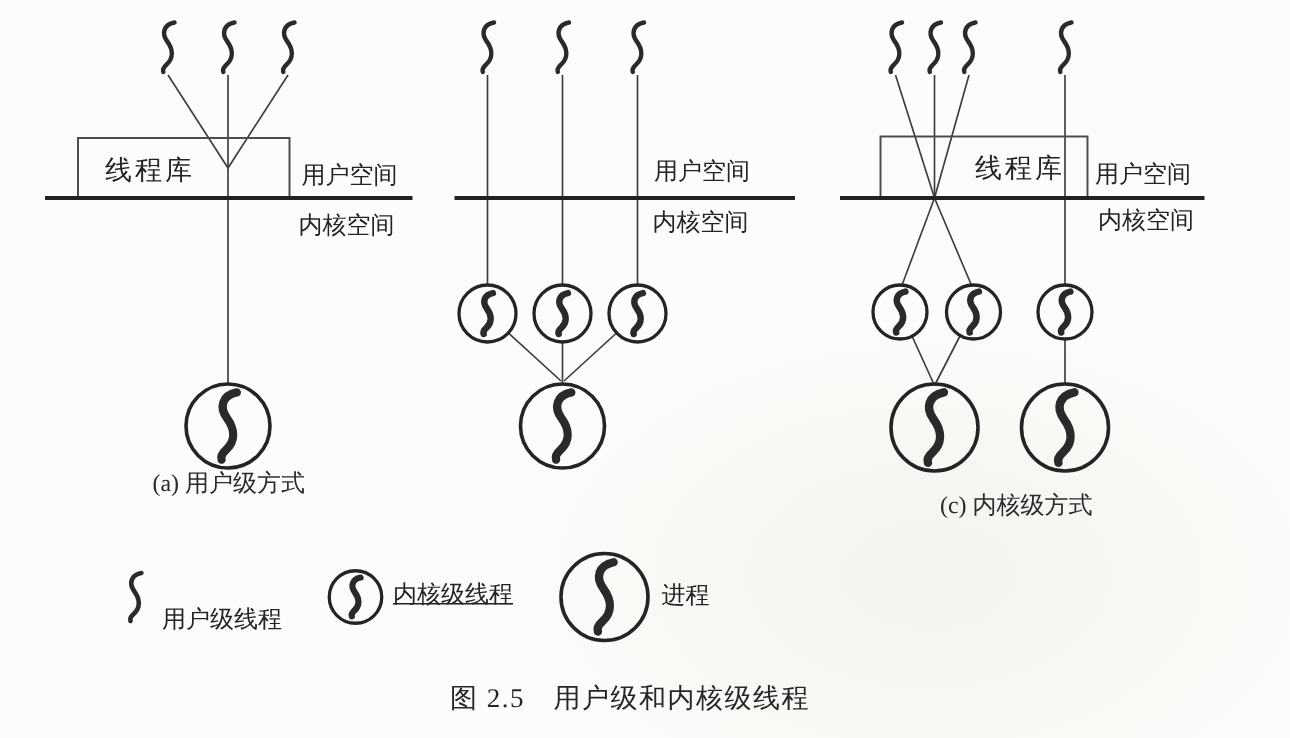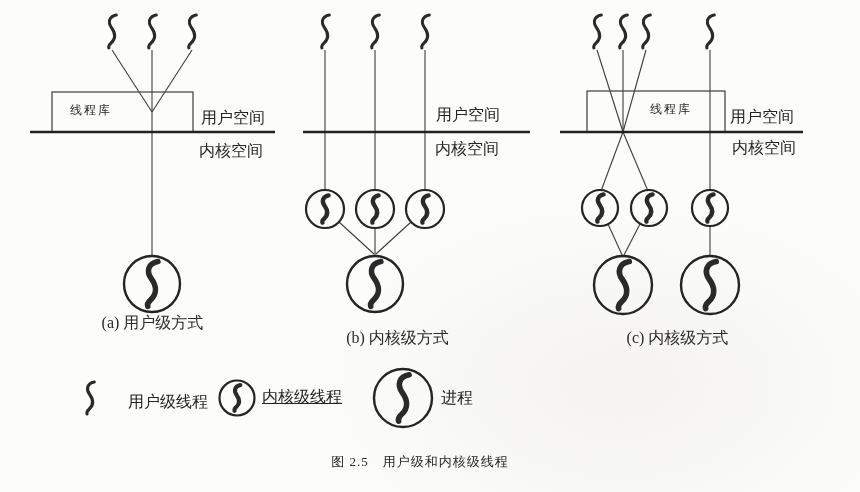--- a/index.html
+++ b/index.html
@@ -18,28 +18,28 @@
       #fcfcfa;
   }
   svg.art{position:absolute;left:0;top:0;}
   .lbl{
     position:absolute;
     white-space:nowrap;
     font-size:16px;
     line-height:1.1;
     color:#232323;
   }
-  .boxlbl{font-size:12px;letter-spacing:2px;}
+  .boxlbl{font-size:18px;letter-spacing:2px;}
   .caption{
     width:185px;text-align:center;font-size:16px;color:#2a2a2a;
   }
   .legend-lbl{font-size:16px;}
   .fig-caption{
     position:absolute;left:0;top:453px;width:840px;
-    text-align:center;font-size:13px;letter-spacing:1px;color:#262626;
+    text-align:center;font-size:18px;letter-spacing:1px;color:#262626;
   }
 </style>
 </head>
 <body>
 
 <div id="figure">
 
   <svg class="art" width="860" height="492" viewBox="0 0 860 492">
     <defs>
       <path id="sq" d="M12.5 1.5 C5 3 3.5 9 7.5 14.5 C11.5 20 12 26 7 30.5 C5 32.3 4.3 34 4.8 35.5" fill="none" stroke-linecap="round" stroke-linejoin="round"></path>
@@ -158,21 +158,20 @@
   <div class="lbl" style="left:199px;top:142px;">内核空间</div>
 
   <div class="lbl" style="left:436px;top:106px;">用户空间</div>
   <div class="lbl" style="left:435px;top:140px;">内核空间</div>
 
   <div class="lbl boxlbl" style="left:650px;top:103px;">线程库</div>
   <div class="lbl" style="left:730px;top:108px;">用户空间</div>
   <div class="lbl" style="left:732px;top:139px;">内核空间</div>
 
   <div class="lbl caption" style="left:60px;top:314px;">(a) 用户级方式</div>
-  <div class="lbl caption" style="left:305px;top:329px;">(b) 内核级方式</div>
   <div class="lbl caption" style="left:585px;top:329px;">(c) 内核级方式</div>
 
-  <div class="lbl legend-lbl" style="left:108px;top:393px;margin-left:20px;">用户级线程</div>
+  <div class="lbl legend-lbl" style="left:108px;top:405px;">用户级线程</div>
   <div class="lbl legend-lbl" style="left:262px;top:388px;text-decoration:underline;">内核级线程</div>
   <div class="lbl legend-lbl" style="left:441px;top:389px;">进程</div>
 
   <div class="fig-caption">图 2.5　用户级和内核级线程</div>
 </div>
 
 </body></html>

